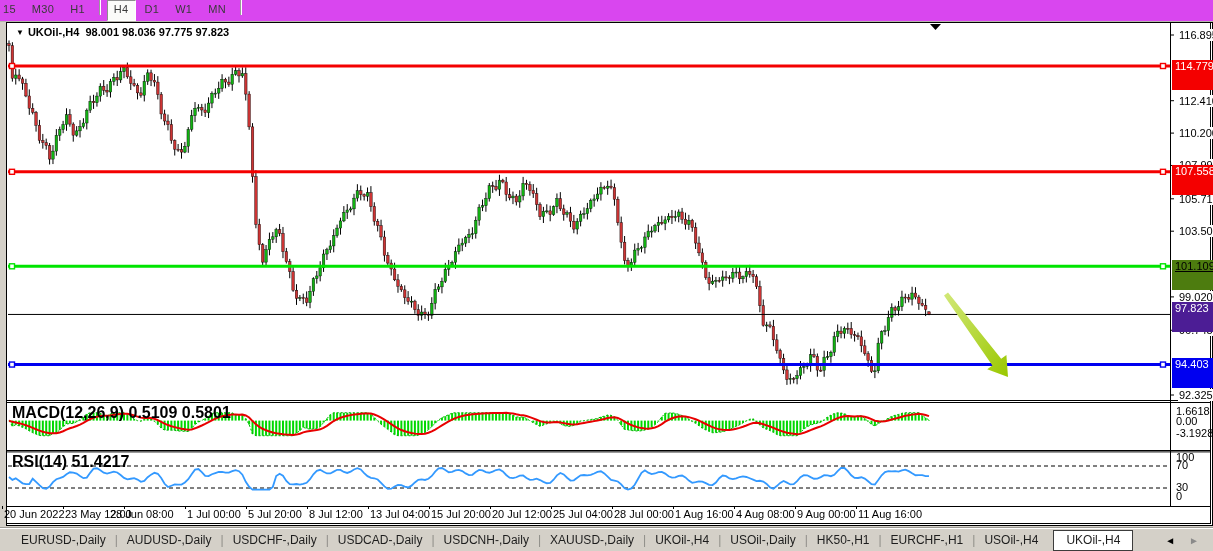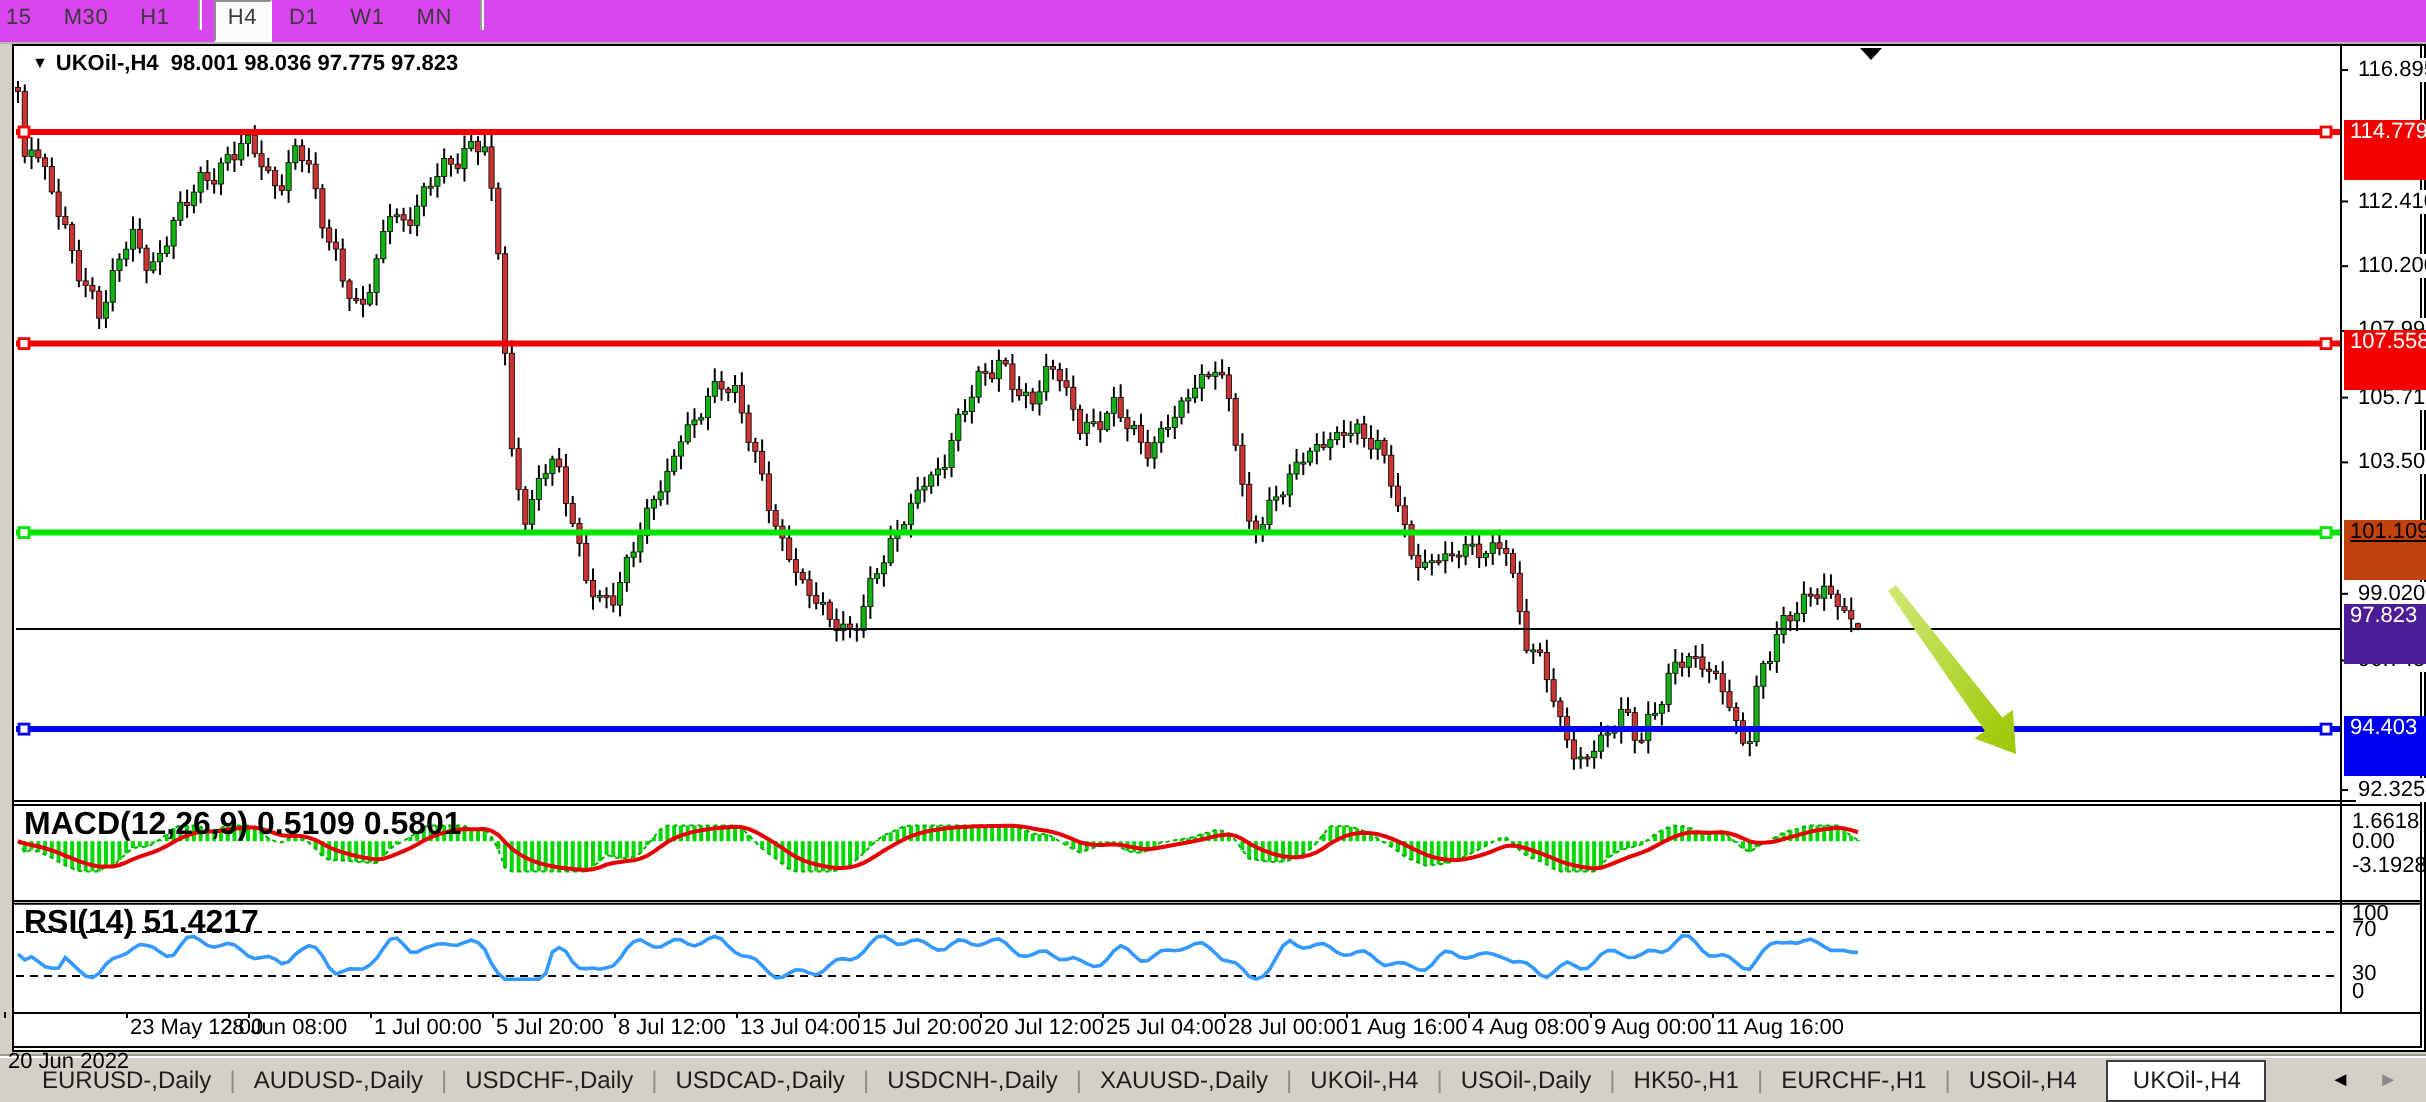--- a/index.html
+++ b/index.html
@@ -963,31 +963,31 @@
     <div class="axis-price" style="top: 94.7143px;">112.410</div>
     <div class="axis-price" style="top: 127.095px;">110.200</div>
     <div class="axis-price" style="top: 159.476px;">107.990</div>
     <div class="axis-price" style="top: 192.81px;">105.715</div>
     <div class="axis-price" style="top: 225.19px;">103.505</div>
     <div class="axis-price" style="top: 290.905px;">99.020</div>
     <div class="axis-price" style="top: 324.238px;">96.745</div>
     <div class="axis-price" style="top: 389px;">92.325</div>
     <div class="axis-badge" style="top: 59.5037px; background: rgb(244, 0, 0); color: rgb(255, 255, 255);">114.779</div>
     <div class="axis-badge" style="top: 165.306px; background: rgb(244, 0, 0); color: rgb(255, 255, 255);">107.558</div>
-    <div class="axis-badge" style="top: 259.797px; background: #c2410c; color: rgb(0, 0, 0); text-decoration: underline;">101.109</div>
+    <div class="axis-badge" style="top: 259.797px; background: #4d7c0f; color: rgb(0, 0, 0); text-decoration: underline;">101.109</div>
     <div class="axis-badge" style="top: 302px; background: #4c1d95; color: rgb(255, 255, 255);">97.823</div>
     <div class="axis-badge" style="top: 358.053px; background: rgb(0, 0, 240); color: rgb(255, 255, 255);">94.403</div>
     <div class="axis-sub" style="top: 405px;">1.6618</div>
     <div class="axis-sub" style="top: 415px;">0.00</div>
     <div class="axis-sub" style="top: 427px;">-3.1928</div>
     <div class="axis-sub" style="top: 451px;">100</div>
     <div class="axis-sub" style="top: 459px;">70</div>
     <div class="axis-sub" style="top: 481px;">30</div>
     <div class="axis-sub" style="top: 490px;">0</div>
-    <div class="date-label" style="left: 4px; margin-top: 17px;">20 Jun 2022</div>
+    <div class="date-label" style="left: 4px;">20 Jun 2022</div>
     <div class="date-label" style="left: 65px;">23 May 12:00</div>
     <div class="date-label" style="left: 110px;">28 Jun 08:00</div>
     <div class="date-label" style="left: 187px;">1 Jul 00:00</div>
     <div class="date-label" style="left: 248px;">5 Jul 20:00</div>
     <div class="date-label" style="left: 309px;">8 Jul 12:00</div>
     <div class="date-label" style="left: 370px;">13 Jul 04:00</div>
     <div class="date-label" style="left: 431px;">15 Jul 20:00</div>
     <div class="date-label" style="left: 492px;">20 Jul 12:00</div>
     <div class="date-label" style="left: 553px;">25 Jul 04:00</div>
     <div class="date-label" style="left: 614px;">28 Jul 00:00</div>

